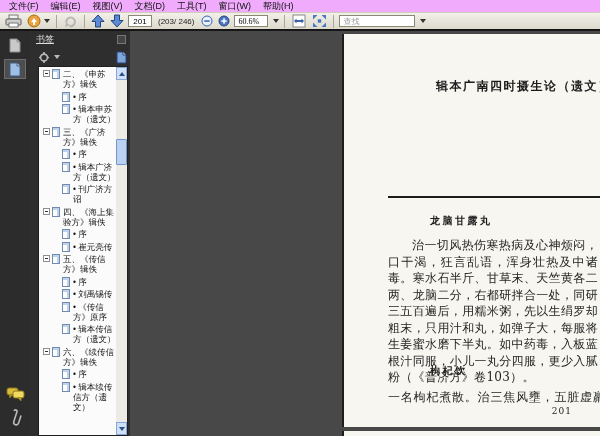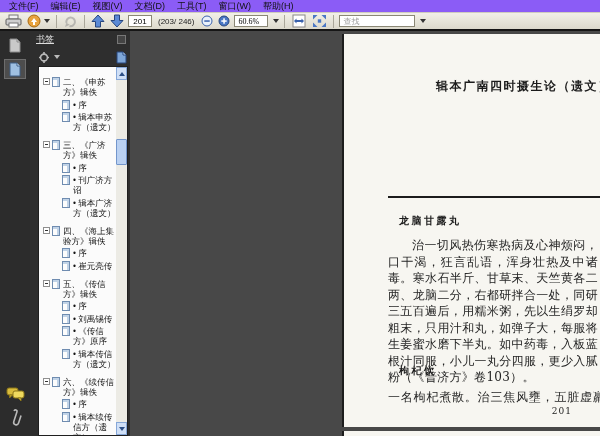--- a/index.html
+++ b/index.html
@@ -2,21 +2,21 @@
 <html><head>
 <meta charset="utf-8">
 <style>
   * { margin:0; padding:0; box-sizing:border-box; }
   html,body { width:600px; height:436px; overflow:hidden; }
   body { font-family:"Liberation Sans", sans-serif; background:#484848; }
 
   .window { width:600px; height:436px; display:flex; flex-direction:column; }
 
   
-  .menubar { height:13px; background:#8b5cf6; display:flex; align-items:center;
+  .menubar { height:13px; background:#f0abfc; display:flex; align-items:center;
              padding-left:3px; border-bottom:1px solid #cfccc0; flex:none; }
   .menu-item { font-size:9px; color:#111; padding:0 6px; line-height:13px; cursor:default; }
 
   
   .toolbar { height:16px; background:linear-gradient(#f2f0e8,#dcd9cc); display:flex;
              align-items:center; padding:0 4px; gap:3px; flex:none; }
   .tbtn { border:none; background:transparent; display:inline-flex; align-items:center;
           justify-content:center; height:15px; padding:0 1px; }
   .tbtn.disabled { opacity:.5; }
   .sep { width:1px; height:13px; background:#aaa79a; margin:0 2px; flex:none; }
@@ -49,21 +49,21 @@
   .panel-header { height:17px; display:flex; align-items:center; padding:0 4px 0 6px; flex:none; }
   .panel-title { font-size:9px; color:#ddd; flex:1;text-decoration:underline; }
   .panel-hbtn { width:9px; height:9px; background:#444; border:1px solid #777; }
   .panel-tools { height:18px; display:flex; align-items:center; padding:0 3px 0 8px; flex:none; }
   .panel-tools .spring { flex:1; }
 
   .tree-wrap { flex:1; margin:0 2px 0 8px; background:#fbfbfb; position:relative;
                overflow:hidden; border:1px solid #1f1f1f; min-height:0; }
   .tree { position:absolute; left:0; top:2px; right:11px; bottom:0; overflow:hidden; padding-left:2px; }
   .trow { display:flex; align-items:flex-start; margin-bottom:2.5px; }
-  .trow.p { padding-left:2px; margin-top:8px; }
+  .trow.p { padding-left:2px; margin-top:0; }
   .trow.c { padding-left:21px; }
   .exp { width:7px; height:7px; border:1px solid #8f8f8f; background:#fff; position:relative;
          margin:1px 2px 0 0; flex:none; }
   .exp::after { content:""; position:absolute; left:1px; top:2px; width:3px; height:1px; background:#333; }
   .pico { width:8px; height:10px; flex:none; margin:0 3px 0 0; background:#fdfdfd;
           border:1px solid #6f8cb0; box-shadow:inset -2px 2px 0 rgba(120,160,205,.45); }
   .lbl { font-size:8.5px; line-height:10px; color:#151515; font-family:"Liberation Sans",sans-serif; }
   .c .lbl::before { content:"• "; }
 
   
@@ -81,21 +81,21 @@
   
   .docarea { flex:1; position:relative; background:#484848; overflow:hidden; min-width:0; }
   .page { position:absolute; left:212px; top:3px; right:0; bottom:9px; background:#f7f6f1;
           border-left:2px solid #1d1d1d; overflow:hidden;
           font-family:"DejaVu Serif","Liberation Serif",serif; color:#1b1b1b; }
   .page2 { position:absolute; left:212px; right:0; bottom:0; height:5px; background:#f7f6f1;
            border-left:2px solid #1d1d1d; }
   .doc-title { position:absolute; left:92px; top:44px; font-size:12px; font-weight:bold;
                letter-spacing:1.5px; white-space:nowrap; }
   .rule { position:absolute; left:44px; right:0; top:162px; border-top:2px solid #1c1c1c; }
-  .rh { position:absolute; left:55px; font-size:10px; font-weight:bold; letter-spacing:2.5px; }
+  .rh { position:absolute; left:86px; font-size:10px; font-weight:bold; letter-spacing:2.5px; }
   .rh1 { top:180px; } .rh2 { top:330px;text-align:right; }
   .para { position:absolute; left:44px; right:2px; font-size:12px; line-height:16.5px;
           text-align:justify; letter-spacing:.3px; color:#242424; }
   .para1 { top:203px; text-indent:2em; }
   .para2 { top:355px; white-space:nowrap; letter-spacing:.8px; }
   .pagenum { position:absolute; top:372px; right:28px; font-size:9px; letter-spacing:1px; }
 </style>
 </head>
 <body>
 
@@ -259,25 +259,25 @@
               <span class="exp"></span>
               <span class="pico"></span>
               <span class="lbl">三、《广济方》辑佚</span>
             </div>
           <div class="trow c">
               <span class="pico"></span>
               <span class="lbl">序</span>
             </div>
           <div class="trow c">
               <span class="pico"></span>
+              <span class="lbl">辑本广济方（遗文）</span>
+            </div>
+          <div class="trow c">
+              <span class="pico"></span>
               <span class="lbl">刊广济方诏</span>
-            </div>
-          <div class="trow c">
-              <span class="pico"></span>
-              <span class="lbl">辑本广济方（遗文）</span>
             </div>
 
           <div class="trow p">
               <span class="exp"></span>
               <span class="pico"></span>
               <span class="lbl">四、《海上集验方》辑佚</span>
             </div>
           <div class="trow c">
               <span class="pico"></span>
               <span class="lbl">序</span>

